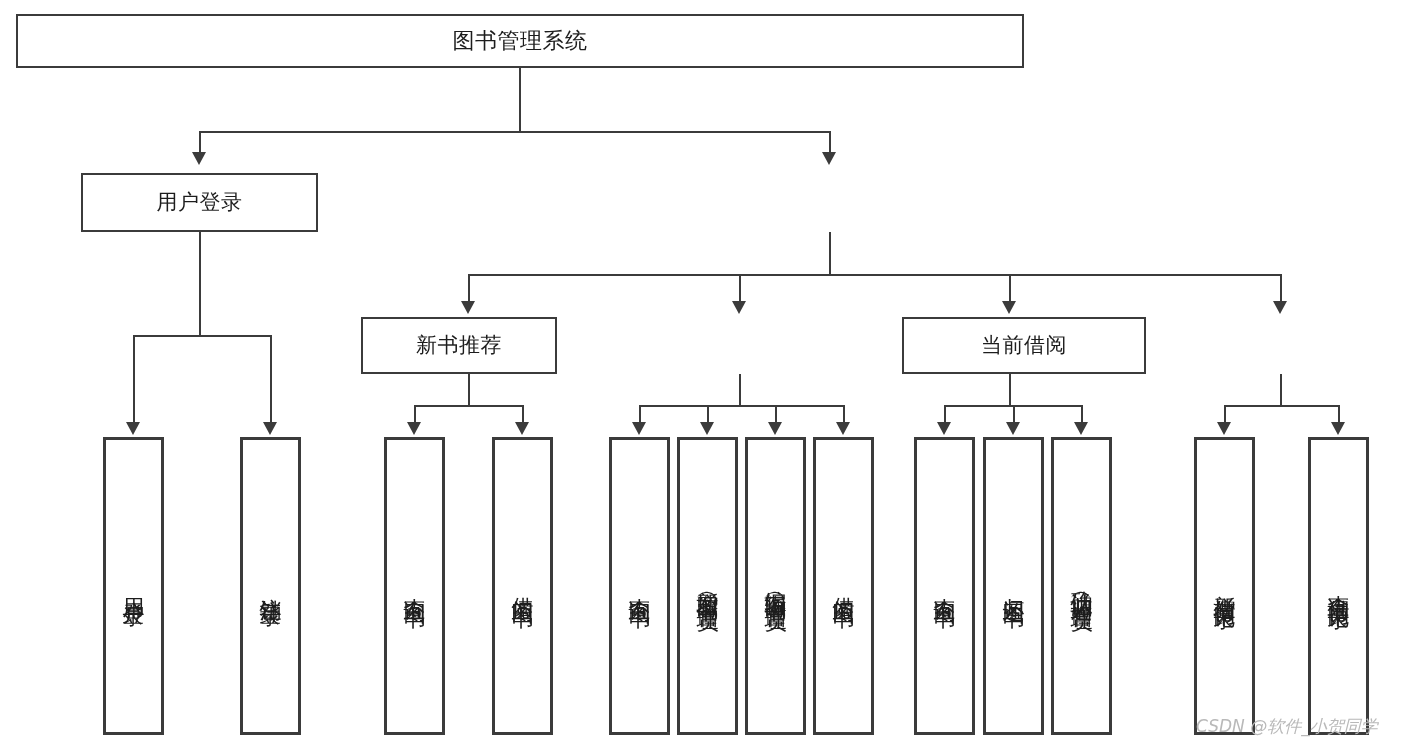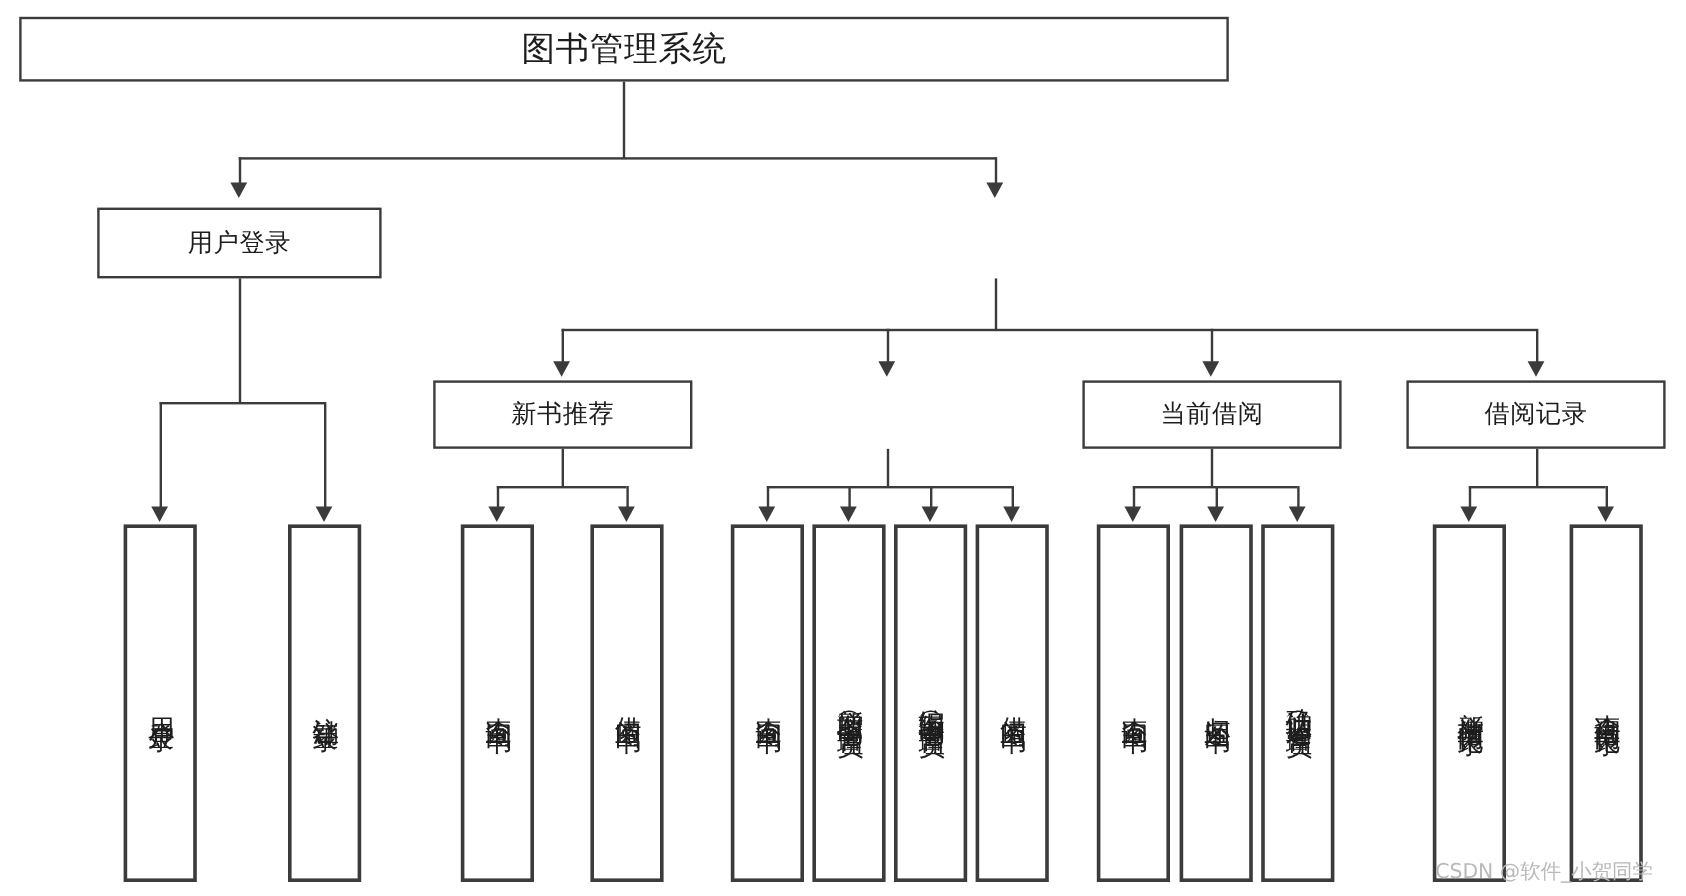--- a/index.html
+++ b/index.html
@@ -28,21 +28,21 @@
     align-items: center;
     justify-content: center;
   }
   .node .label {
     font-size: 21px;
     color: #1d1d1d;
     line-height: 1.15;
     letter-spacing: 0.5px;
     white-space: nowrap;
   }
-  .node.root .label { font-size: 28px; }
+  .node.root .label { font-size: 22px; }
   .node.level2 .label { font-size: 21px; }
 
   
   .node.leaf {
     border-width: 3px;
   }
   .node.leaf .label {
     writing-mode: vertical-rl;
     text-orientation: upright;
     font-size: 22px;
@@ -112,28 +112,25 @@
   <div class="hline" style="left:468px; top:274px; width:812px;"></div>
   <div class="vline" style="left:468px; top:274px; height:28px;"></div>
   <div class="arrow" style="left:461px; top:301px;"></div>
   <div class="vline" style="left:739px; top:274px; height:28px;"></div>
   <div class="arrow" style="left:732px; top:301px;"></div>
   <div class="vline" style="left:1009px; top:274px; height:28px;"></div>
   <div class="arrow" style="left:1002px; top:301px;"></div>
   <div class="vline" style="left:1280px; top:274px; height:28px;"></div>
   <div class="arrow" style="left:1273px; top:301px;"></div>
 
-  <div class="node level2" style="left:361px; top:317px; width:216px; height:57px;">
+  <div class="node level2" style="left:361px; top:317px; width:196px; height:57px;">
     <span class="label">新书推荐</span>
   </div>
-  <div class="node level2" style="left:902px; top:317px; width:216px; height:57px;">
+  <div class="node level2" style="left:902px; top:317px; width:244px; height:57px;">
     <span class="label">当前借阅</span>
-  </div>
-  <div class="node level2" style="left:1172px; top:317px; width:216px; height:57px;">
-    <span class="label">借阅记录</span>
   </div>
 
   <div class="vline" style="left:468px; top:374px; height:32px;"></div>
   <div class="hline" style="left:414px; top:405px; width:108px;"></div>
   <div class="vline" style="left:414px; top:405px; height:18px;"></div>
   <div class="arrow" style="left:407px; top:422px;"></div>
   <div class="vline" style="left:522px; top:405px; height:18px;"></div>
   <div class="arrow" style="left:515px; top:422px;"></div>
 
   <div class="vline" style="left:739px; top:374px; height:32px;"></div>
@@ -200,15 +197,15 @@
     <span class="label">确认归还（管理员）</span>
   </div>
 
   <div class="node leaf" style="left:1194px; top:437px; width:61px; height:298px;">
     <span class="label">新增借阅记录</span>
   </div>
   <div class="node leaf" style="left:1308px; top:437px; width:61px; height:298px;">
     <span class="label">查询借阅记录</span>
   </div>
 
-  <div class="watermark" style="left:1196px; top:715px;">CSDN @软件_小贺同学</div>
+  <div class="watermark" style="left:1196px; top:715px;font-style:italic;">CSDN @软件_小贺同学</div>
 
 </div>
 
 </body></html>

